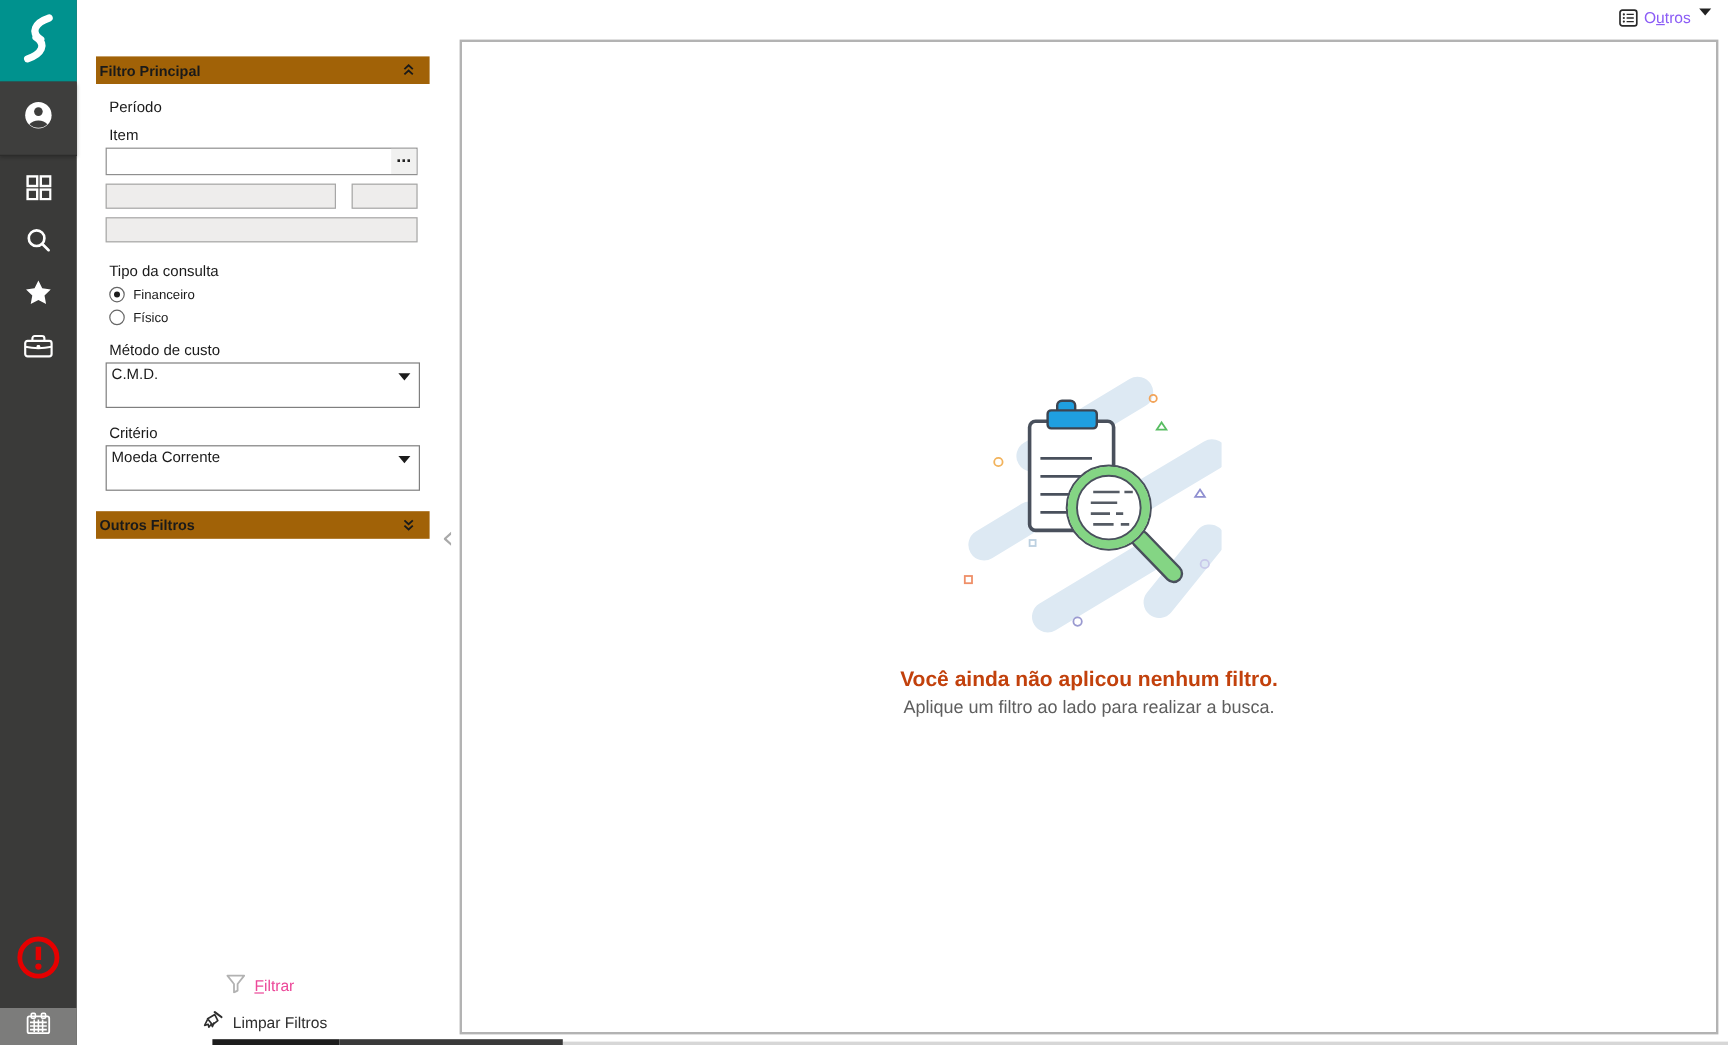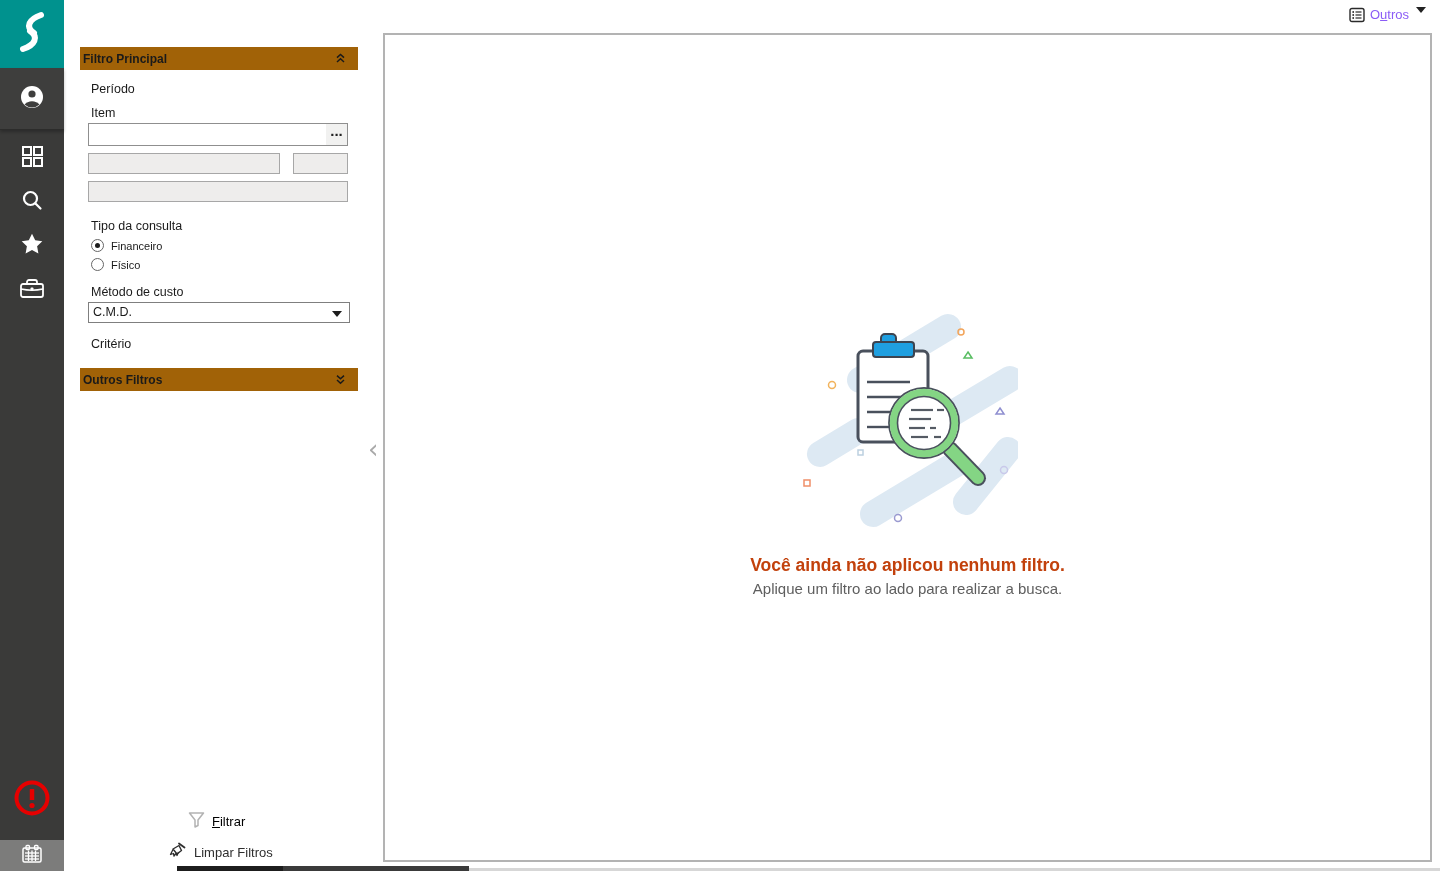--- a/index.html
+++ b/index.html
@@ -53,34 +53,34 @@
   .dis-input { background:#eeedec; border:1px solid #a7a7a7; height:21px; }
   .dis-wide  { width:192px; }
   .dis-small { width:55px; margin-left:13px; }
   .dis-full  { width:260px; margin-top:7px; }
 
   .radio-row { display:flex; align-items:center; margin:6px 3px 0 3px; cursor:pointer; }
   .radio { width:13px; height:13px; border:1px solid #666; border-radius:50%; margin-right:7px; position:relative; background:#fff; }
   .radio.checked::after { content:""; position:absolute; left:3px; top:3px; width:5px; height:5px; border-radius:50%; background:#1c1c1c; }
   .radio-label { font-size:11px; }
 
-  .select-box { position:relative; width:262px; height:21px; border:1px solid #7f7f7f; background:#fff;
+  .select-box { position:relative; width:262px; height:38px; border:1px solid #7f7f7f; background:#fff;
                 font-size:12.5px; line-height:19px; padding-left:4px; cursor:pointer; }
   .select-box .sel-caret { position:absolute; right:7px; top:8px; width:0; height:0;
                 border-left:5px solid transparent; border-right:5px solid transparent; border-top:6px solid #1c1c1c; }
 
   .outros-filtros { margin-top:17px; }
   .chev-ico { display:flex; }
 
   .collapse-handle { position:absolute; left:368px; top:436px; font-size:26px; color:#a9a9a9; cursor:pointer;
                      font-family:"DejaVu Sans", sans-serif; line-height:26px; }
 
   
   .filtrar-btn { position:absolute; left:188px; top:811px; display:flex; align-items:center; gap:7px;
-                 font-size:13px; color:#000000; background:none; border:none; cursor:pointer; font-family:inherit; }
+                 font-size:13px; color:#ec4899; background:none; border:none; cursor:pointer; font-family:inherit; }
   .limpar-btn  { position:absolute; left:169px; top:842px; display:flex; align-items:center; gap:7px;
                  font-size:13px; color:#2e2e2e; background:none; border:none; cursor:pointer; font-family:inherit; }
 
   
   .main-panel { position:absolute; left:383px; top:33px; width:1049px; height:829px; background:#fff; border:2px solid #b3b3b3; }
   .empty-state { position:absolute; top:267px; left:50%; transform:translateX(-50%); text-align:center; width:640px; }
   .empty-title { font-size:17.5px; font-weight:bold; color:#c2410c; margin-top:19px; }
   .empty-sub   { font-size:15px; color:#5e5e5e; margin-top:4px; }
 
   
@@ -226,20 +226,24 @@
       <span class="radio-label">Físico</span>
     </div>
 
     <div class="field-label" style="margin-top:14px;">Método de custo</div>
     <div class="select-box">
       <span>C.M.D.</span>
       <span class="sel-caret"></span>
     </div>
 
     <div class="field-label" style="margin-top:14px;">Critério</div>
+    <div class="select-box">
+      <span>Moeda Corrente</span>
+      <span class="sel-caret"></span>
+    </div>
   </div>
 
   <div class="panel-header outros-filtros">
     <span>Outros Filtros</span>
     <span class="chev-ico">
       <svg width="11" height="11" viewBox="0 0 11 11">
         <path d="M2,1.6 L5.5,4.8 L9,1.6 M2,6 L5.5,9.2 L9,6" fill="none" stroke="#1a1a1a" stroke-width="1.5"></path>
       </svg>
     </span>
   </div>

